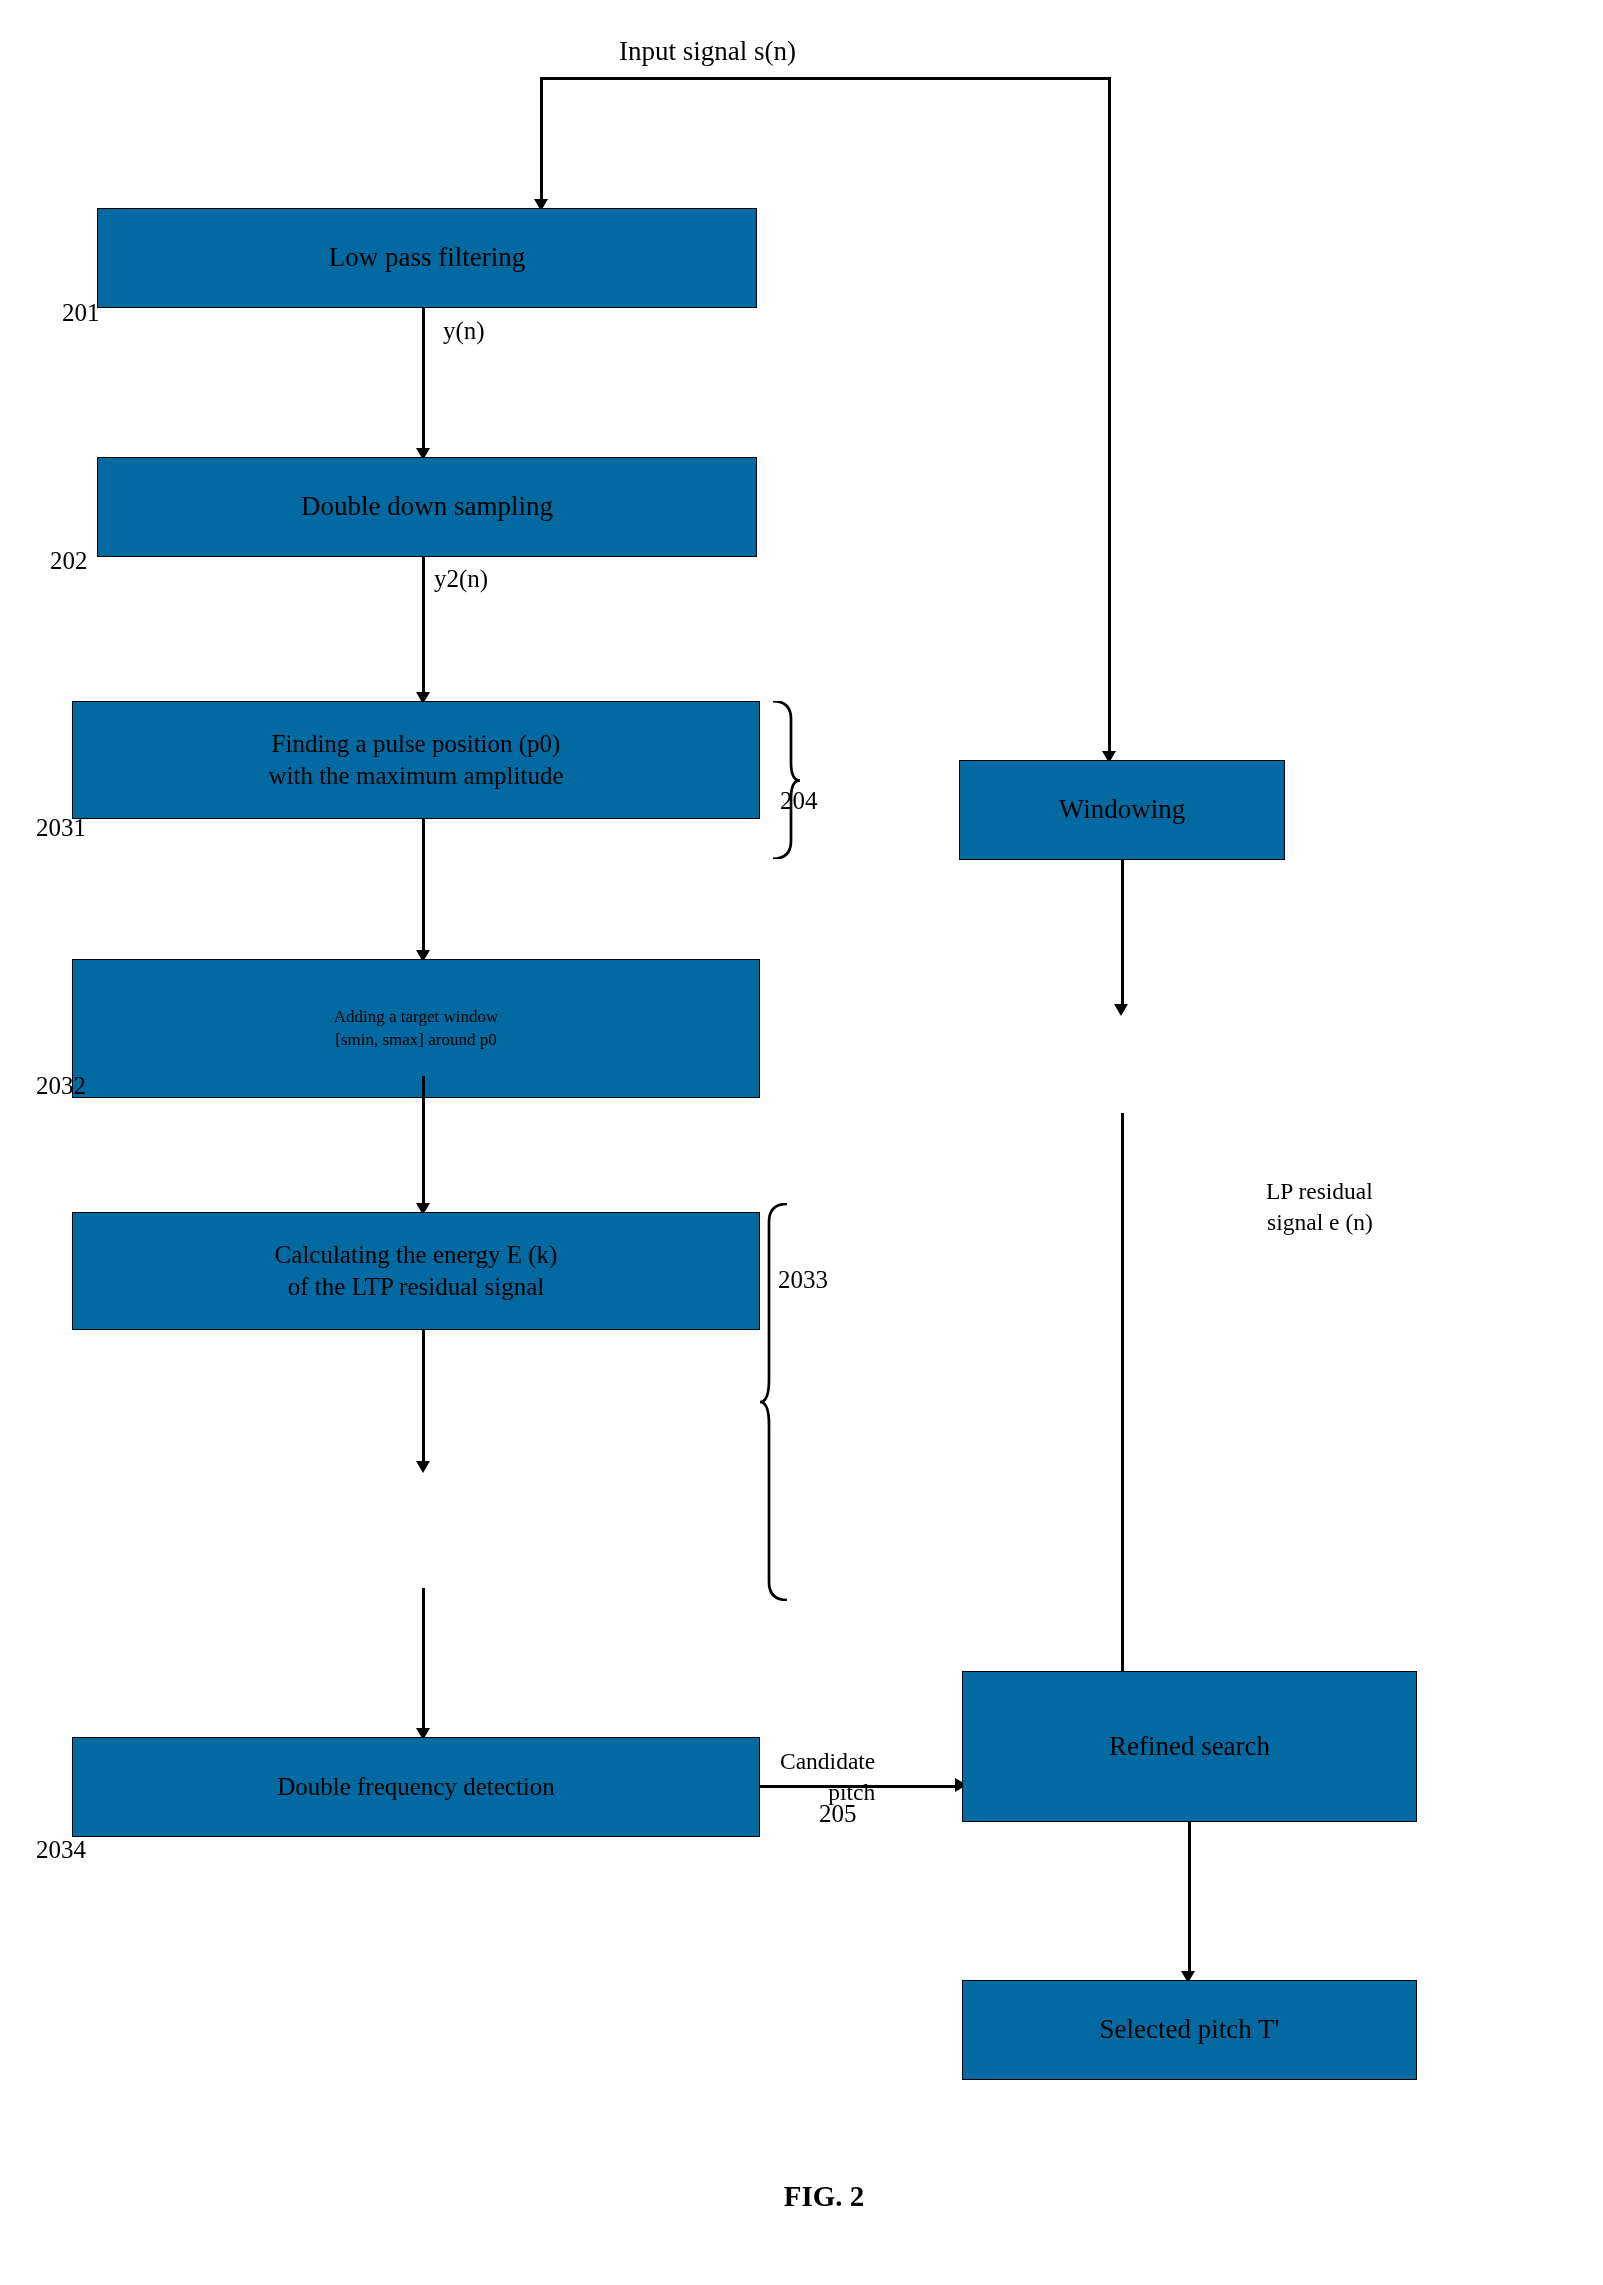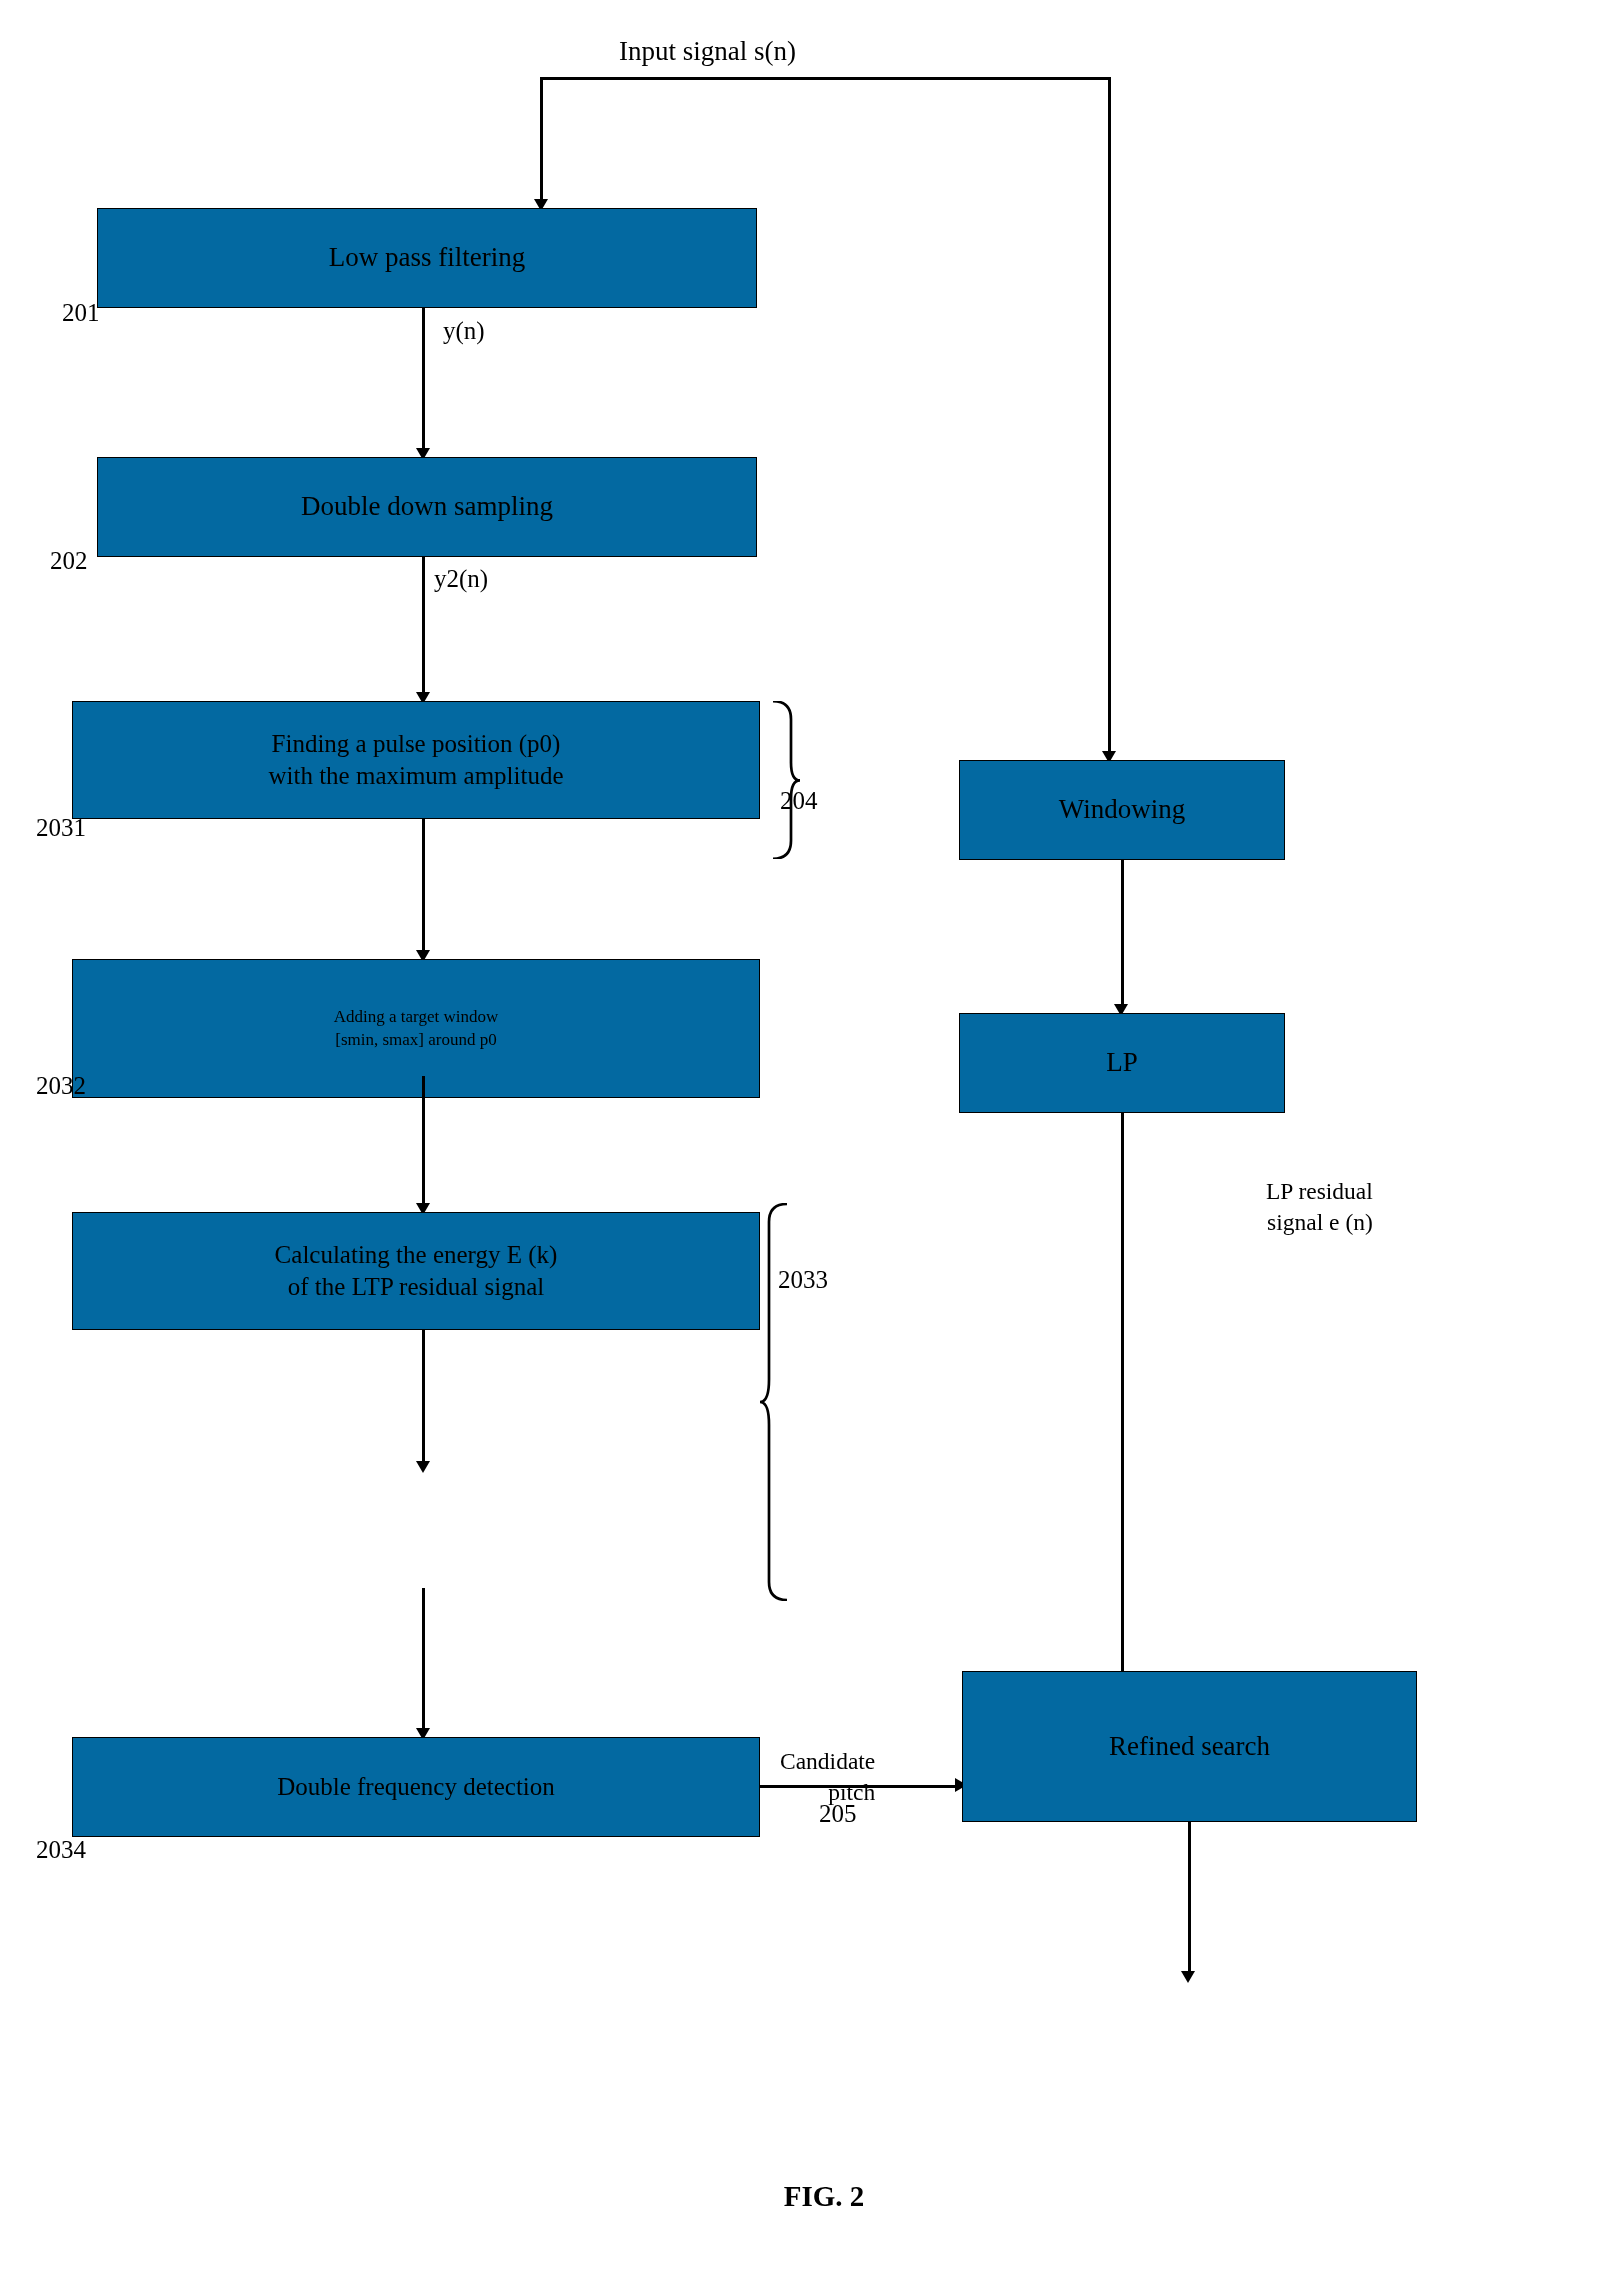--- a/index.html
+++ b/index.html
@@ -150,30 +150,30 @@
 
   <div class="label" style="top:787px; left:780px; font-size:25px;">204</div>
 
   <svg style="position:absolute; top:701px; left:764px; width:36px; height:158px;" viewBox="0 0 40 175" width="36" height="158">
     <path d="M 10,0 Q 30,0 30,20 L 30,68 Q 30,88 40,88 Q 30,88 30,108 L 30,155 Q 30,175 10,175" fill="none" stroke="#000" stroke-width="3"></path>
   </svg>
 
   <div class="arrow arrow-v" style="top:859px; left:1121px; height:149px;"></div>
   <div class="arrowhead-down" style="top:1004px; left:1114px;"></div>
 
-  <div class="box" style="top:1013px; left:959px; width:326px; height:100px; font-size:27px;">LP</div>
 
   <div class="label" style="top:1176px; left:1266px; font-size:23.5px; white-space:pre-line; line-height:1.3;">LP residual
 signal e (n)</div>
 
   <div class="arrow arrow-v" style="top:1113px; left:1121px; height:651px;"></div>
   <div class="arrowhead-down" style="top:1759px; left:1114px;"></div>
 
   <div class="box" style="top:1671px; left:962px; width:455px; height:151px; font-size:27px;">Refined search</div>
 
   <div class="arrow arrow-v" style="top:1822px; left:1188px; height:154px;"></div>
   <div class="arrowhead-down" style="top:1971px; left:1181px;"></div>
 
+  <div class="box" style="top:1980px; left:962px; width:455px; height:100px; font-size:27px;">Selected pitch T'</div>
 
   <div class="fig-label" style="bottom:72px; left:0; width:1604px;padding-left:44px;">FIG. 2</div>
 
 </div>
 
 
 </body></html>

